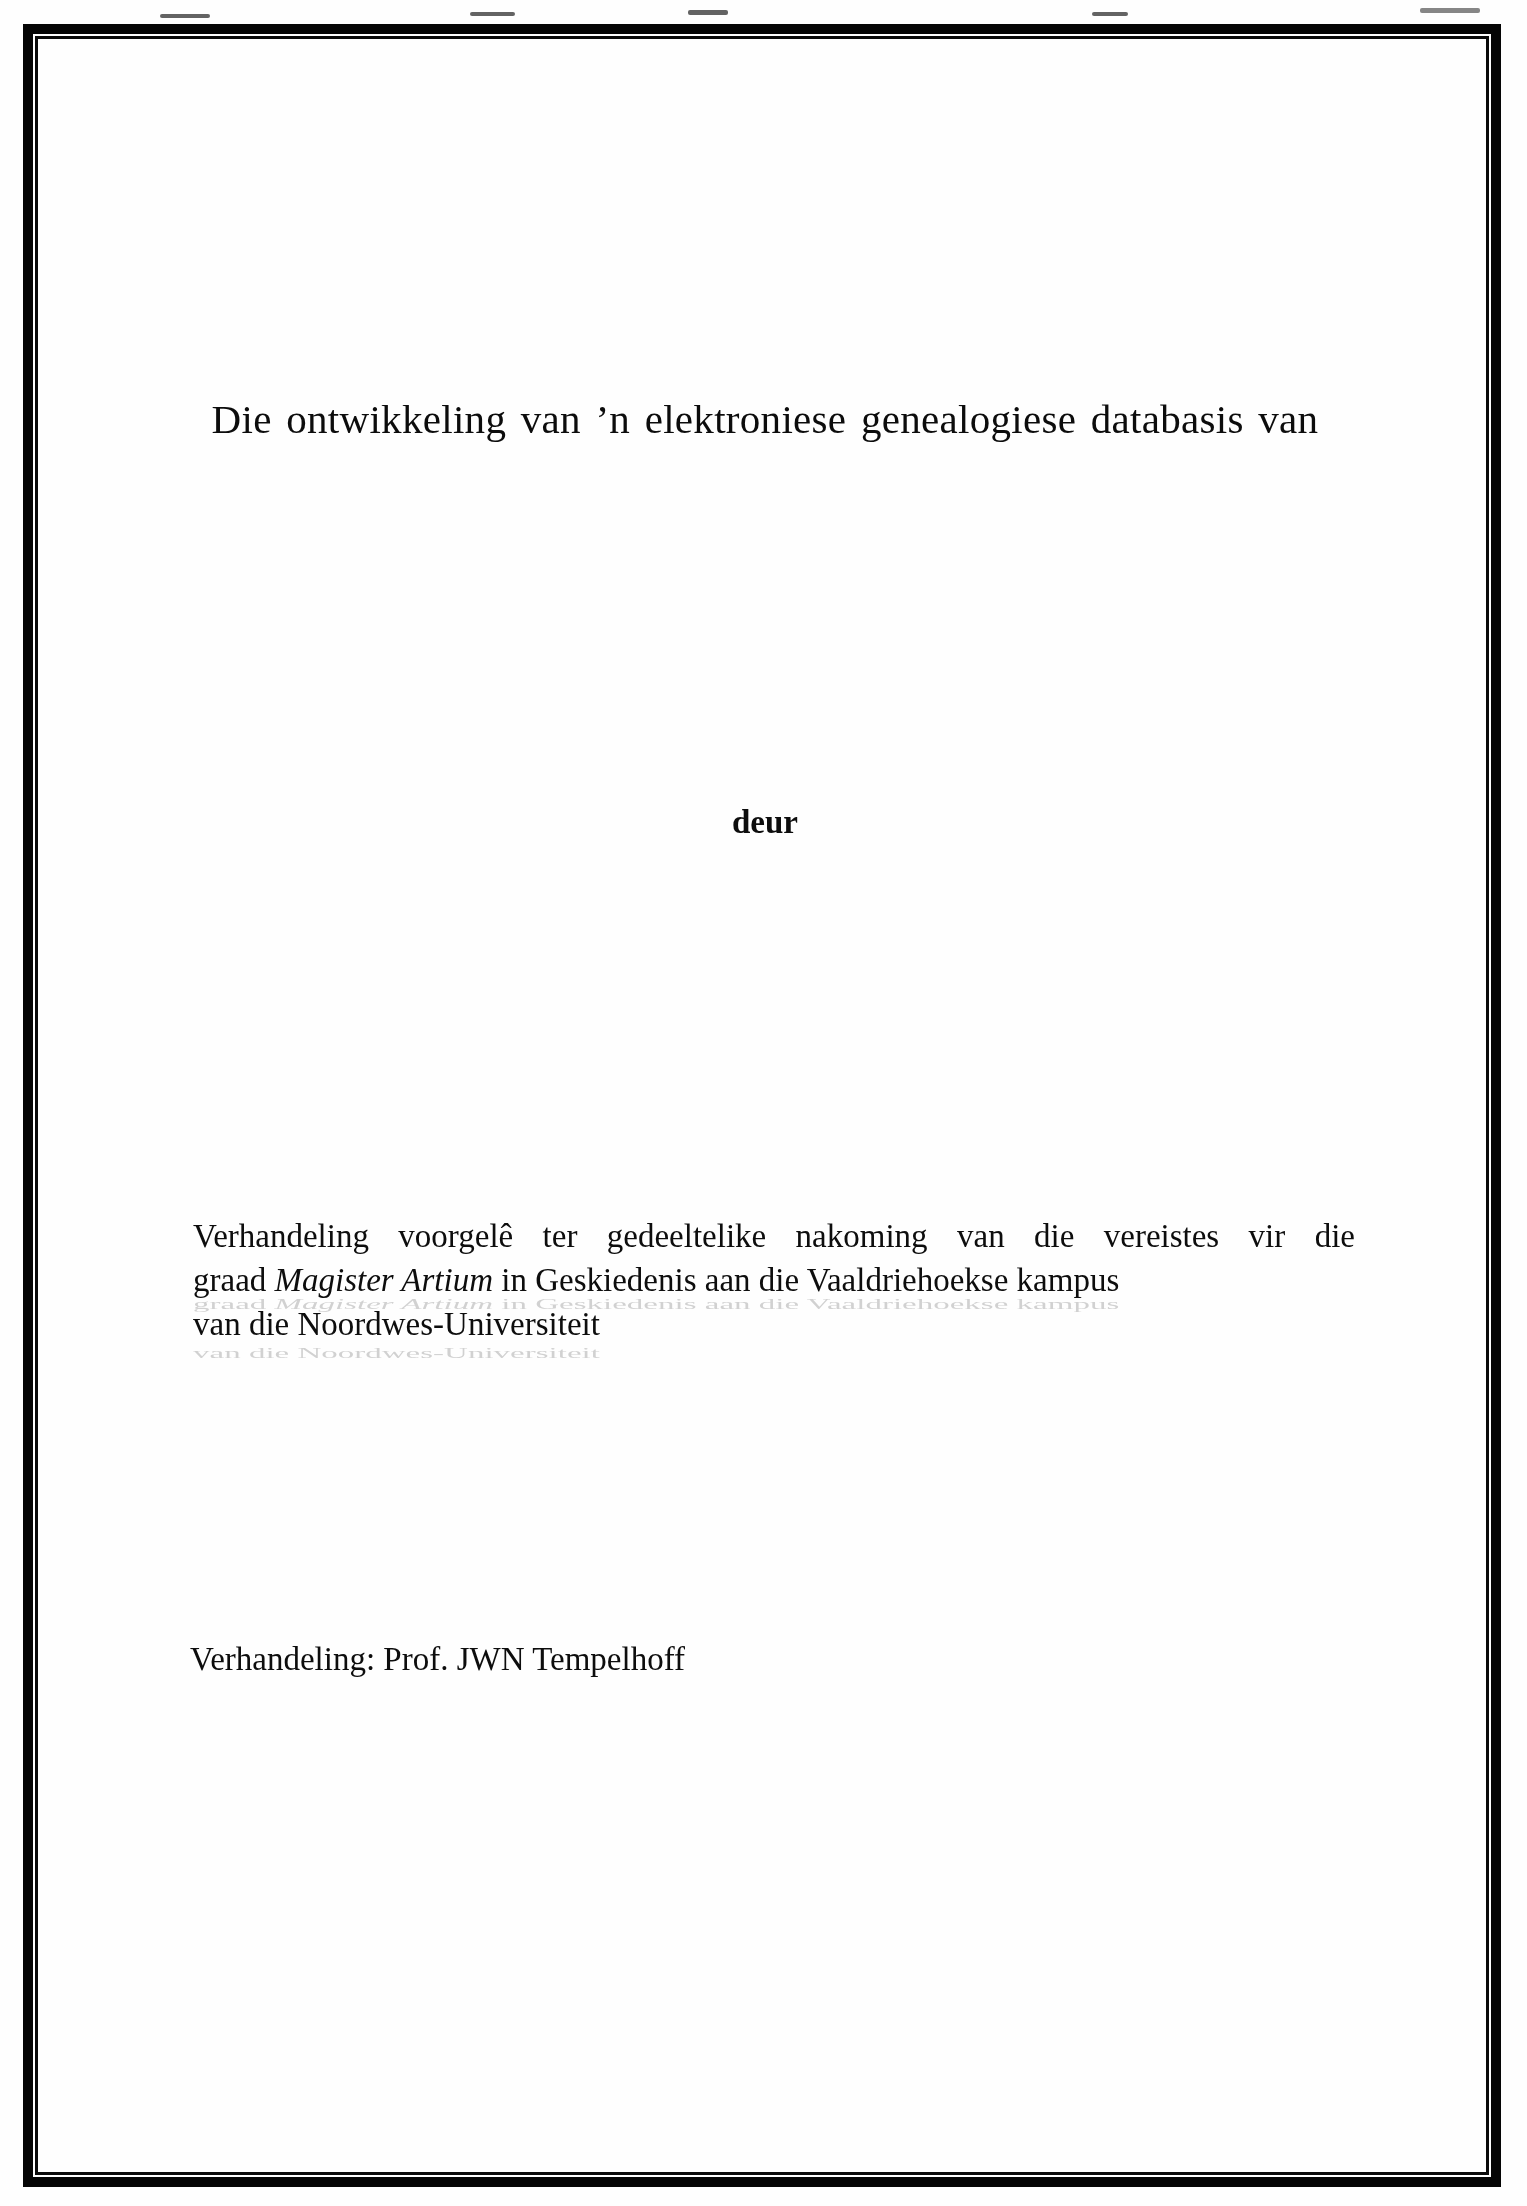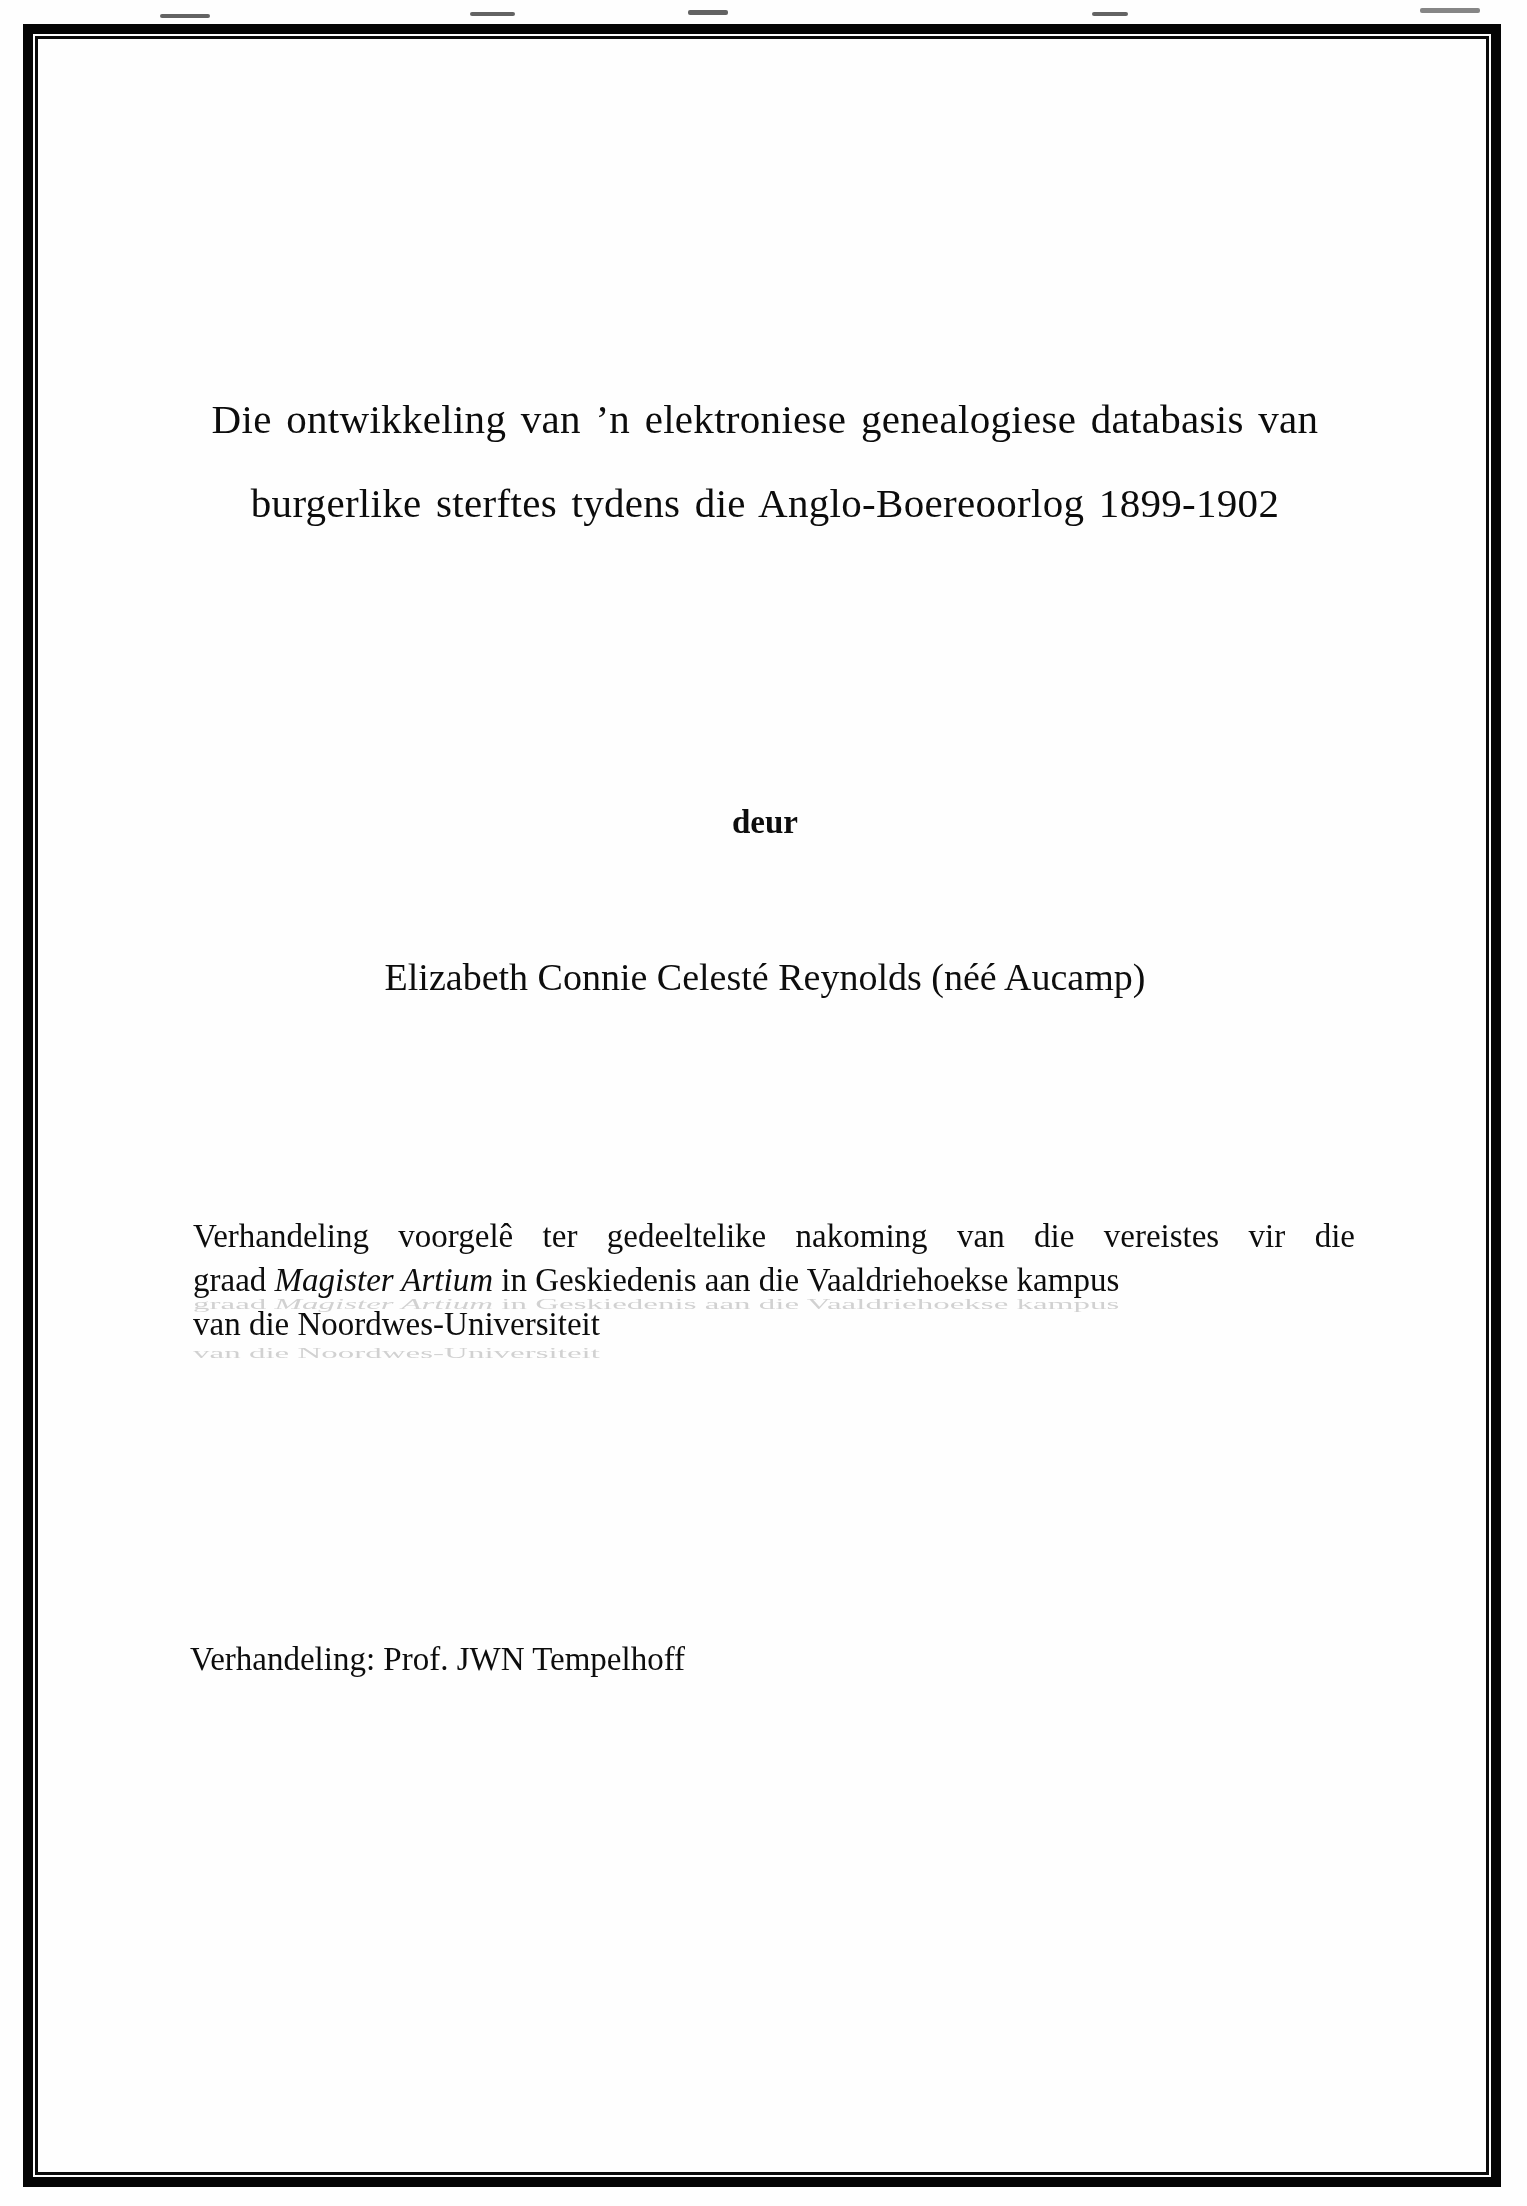--- a/index.html
+++ b/index.html
@@ -158,26 +158,24 @@
   <div class="speck s3"></div>
   <div class="speck s4"></div>
   <div class="speck s5"></div>
 
   <div class="frame-outer">
     <div class="frame-inner"></div>
   </div>
 
   <div class="thesis-title">
     <div>Die ontwikkeling van ’n elektroniese genealogiese databasis van</div>
-    <div>burgerlike sterftes tydens die Anglo-Boereoorlog 1899-1902</div>
   </div>
 
   <div class="byline">deur</div>
 
-  <div class="author">Elizabeth Connie Celesté Reynolds (néé Aucamp)</div>
 
   <div class="statement">
     <div class="justified">Verhandeling voorgelê ter gedeeltelike nakoming van die vereistes vir die</div>
     <div><span>graad </span><span class="italic">Magister Artium</span><span> in Geskiedenis aan die Vaaldriehoekse kampus</span></div>
     <div>van die Noordwes-Universiteit</div>
   </div>
 
   <div class="ghost ghost-2"><span>graad </span><span class="italic">Magister Artium</span><span> in Geskiedenis aan die Vaaldriehoekse kampus</span></div>
   <div class="ghost ghost-3">van die Noordwes-Universiteit</div>
 

